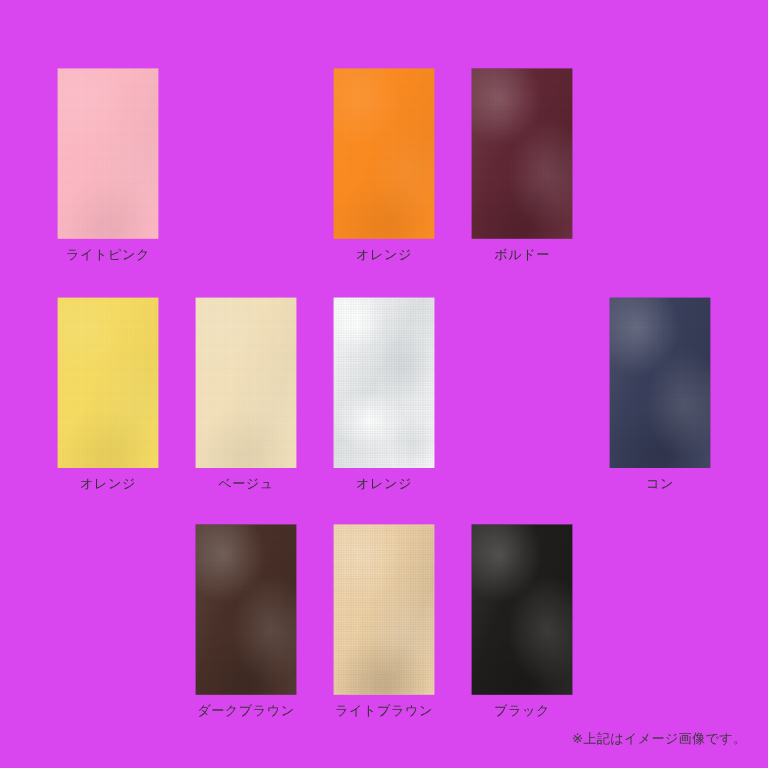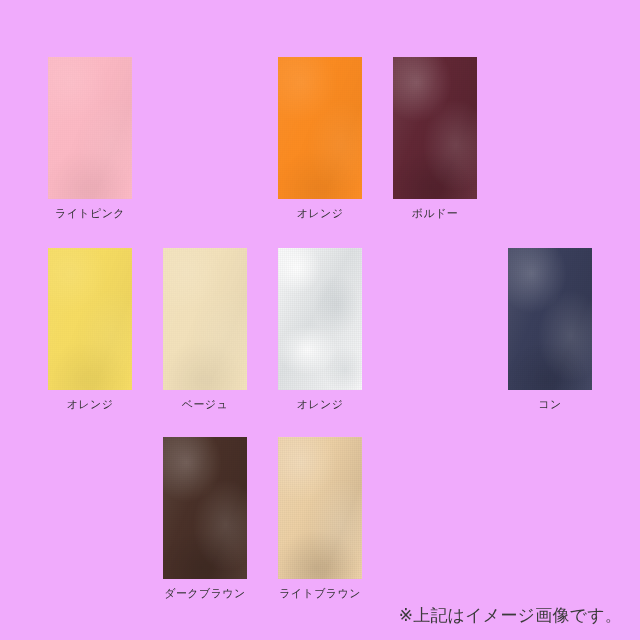--- a/index.html
+++ b/index.html
@@ -13,21 +13,21 @@
     height: 640px;
     overflow: hidden;
     font-family: "Liberation Sans", "DejaVu Sans", sans-serif;
     -webkit-font-smoothing: antialiased;
   }
 
   #swatch-board {
     position: relative;
     width: 640px;
     height: 640px;
-    background: #f0abfc;
+    background: #d946ef;
   }
 
   
   .swatch-row {
     position: absolute;
     left: 0;
     width: 640px;
     display: grid;
     grid-template-columns: repeat(5, 115px);
     justify-content: start;
@@ -101,21 +101,21 @@
     color: #333333;
     letter-spacing: .4px;
     white-space: nowrap;
   }
 
   
   #footnote {
     position: absolute;
     right: 18px;
     bottom: 16px;
-    font-size: 17px;
+    font-size: 11px;
     line-height: 16px;
     color: #3a3a3a;
     letter-spacing: .2px;
     white-space: nowrap;
   }
 </style>
 </head>
 <body style="background: rgb(255, 255, 255);">
 
 <div id="swatch-board">
@@ -168,20 +168,24 @@
       <div class="swatch-label"></div>
     </div>
     <div class="swatch-cell">
       <div class="swatch-chip cloth" style="background-color: rgb(74, 49, 40);"></div>
       <div class="swatch-label">ダークブラウン</div>
     </div>
     <div class="swatch-cell">
       <div class="swatch-chip cloth" style="background-color: rgb(237, 208, 165);"></div>
       <div class="swatch-label">ライトブラウン</div>
     </div>
+    <div class="swatch-cell">
+      <div class="swatch-chip cloth" style="background-color: rgb(32, 30, 28);"></div>
+      <div class="swatch-label">ブラック</div>
+    </div>
     <div class="swatch-cell is-empty">
       <div class="swatch-chip flat" style="background-color: rgb(255, 255, 255);"></div>
       <div class="swatch-label"></div>
     </div>
   </div>
 
   <div id="footnote">※上記はイメージ画像です。</div>
 
 </div>
 

